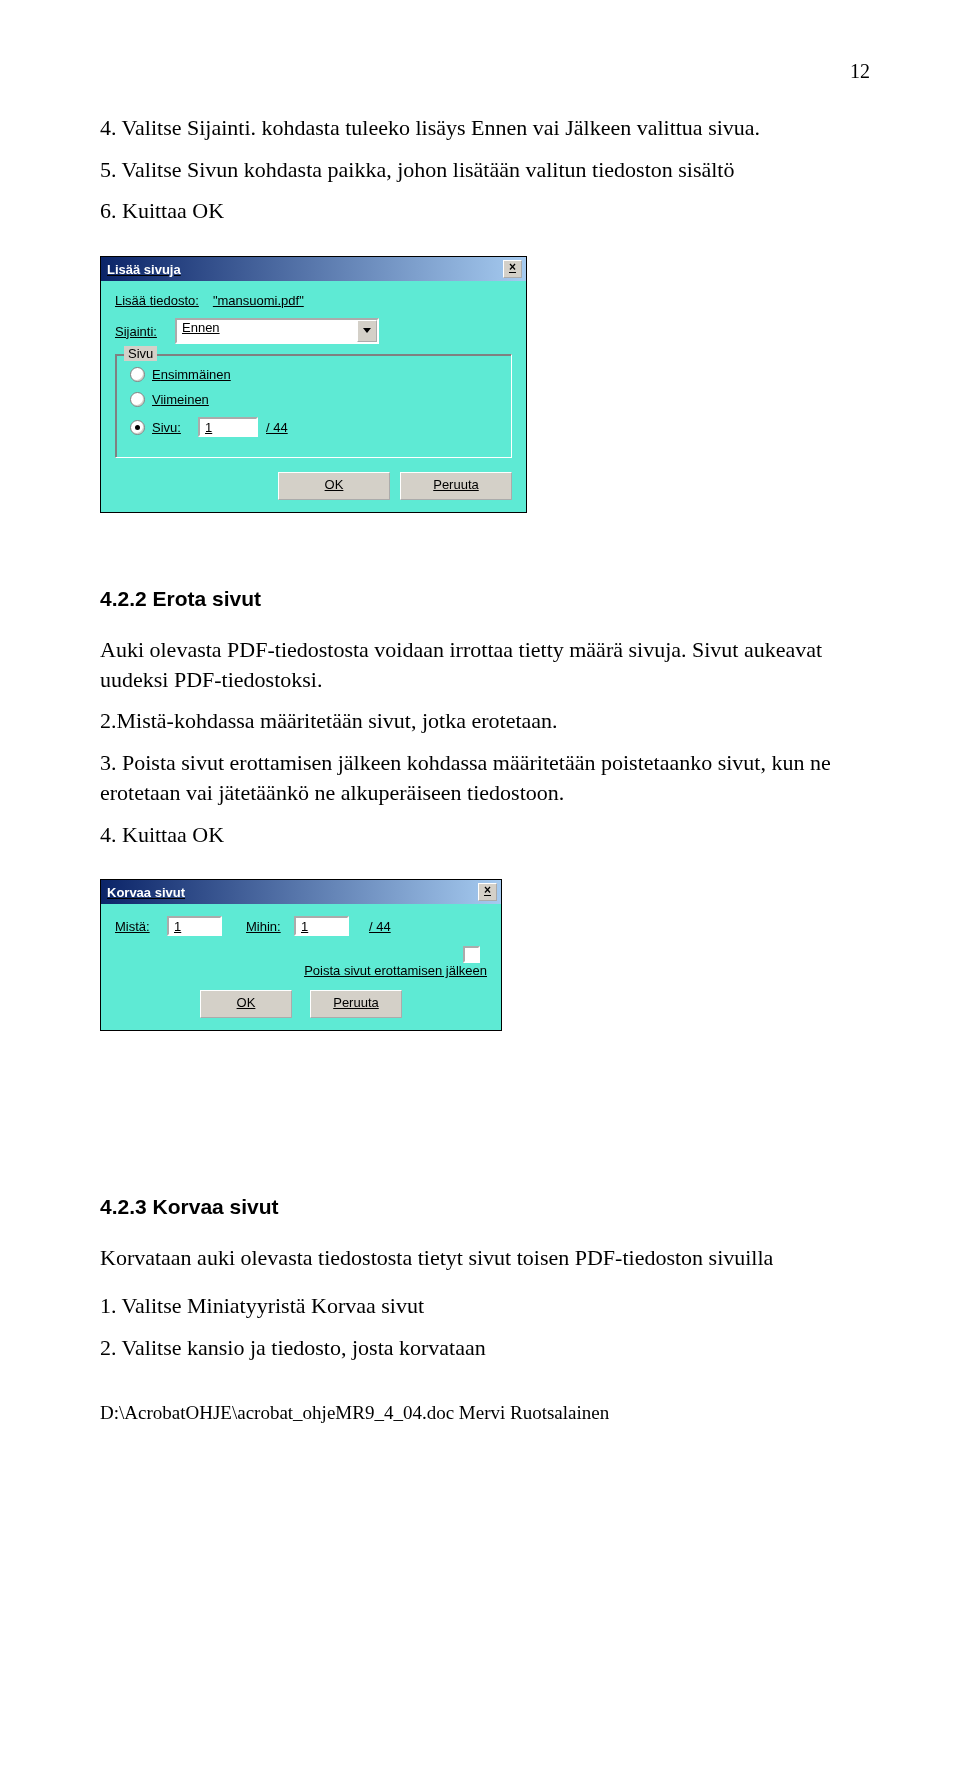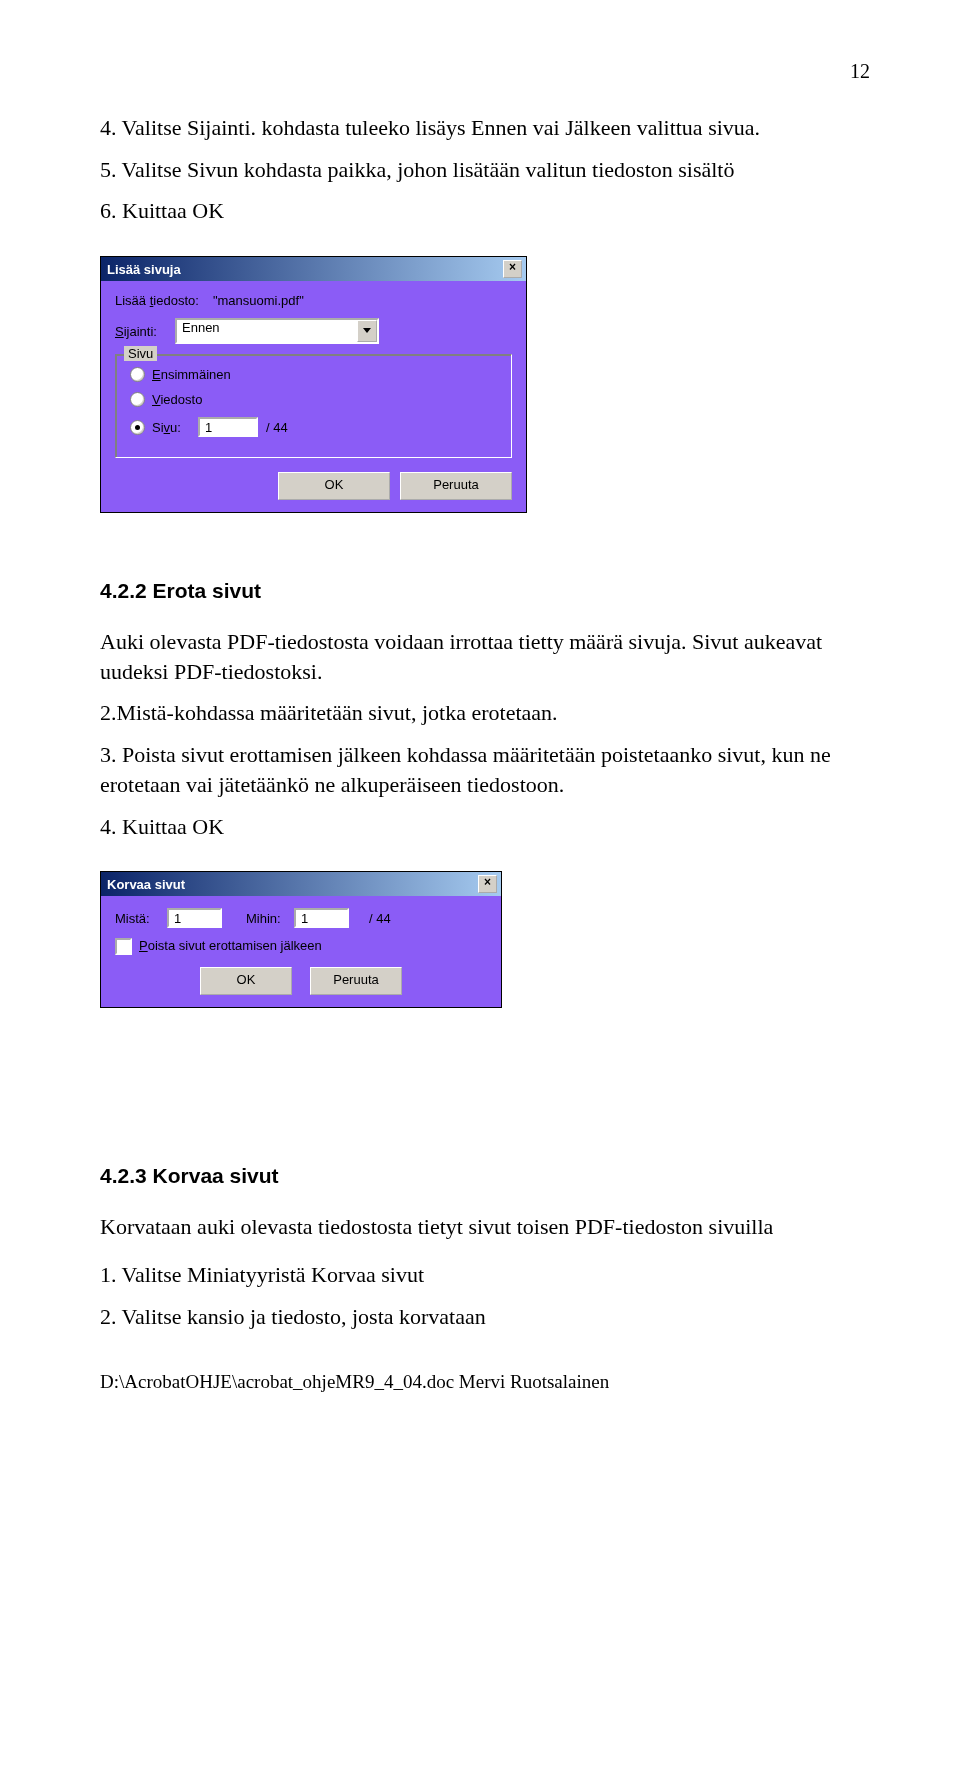--- a/index.html
+++ b/index.html
@@ -27,23 +27,24 @@
 .section-head {
   font-family: Arial, Helvetica, sans-serif;
   font-size: 21px;
   font-weight: bold;
   margin: 34px 0 24px 0;
 }
 .dialog {
   font-family: Tahoma, Arial, sans-serif;
   font-size: 13px;
   display: inline-block;
-  margin: 18px 0 32px 0;
-  background: #8b5cf6;
+  margin: 18px 0 40px 0;
+  background: #5eead4;
   border: 1px solid #000;
+  text-decoration: underline;
 }
 .dialog .titlebar {
   background: linear-gradient(to right, #0b2468, #a6cbf0);
   color: #fff;
   font-weight: bold;
   padding: 3px 4px 3px 6px;
   display: flex;
   justify-content: space-between;
   align-items: center;
 }
@@ -156,22 +157,23 @@
   background: #d4d0c8;
   width: 110px;
   height: 26px;
   text-align: center;
   line-height: 24px;
   cursor: default;
 }
 .btn.small { width: 90px; }
 .check {
   display: flex;
-  align-items: flex-start;
+  align-items: flex-end;
   margin: 10px 0 12px 0;
+  flex-direction: column;
 }
 .checkbox {
   width: 13px;
   height: 13px;
   background: #fff;
   border: 2px inset #fff;
   margin-right: 7px;
 }
 .dialog2 { width: 400px; }
 .dialog1 { width: 425px; }
@@ -219,21 +221,21 @@
         </div>
       </div>
       <div class="fieldset">
         <span class="legend">Sivu</span>
         <div class="radio">
           <span class="radio-dot"></span>
           <span><span class="ul">E</span><span>nsimmäinen</span></span>
         </div>
         <div class="radio">
           <span class="radio-dot"></span>
-          <span><span class="ul">V</span><span>iedosto</span></span>
+          <span><span class="ul">V</span><span>iimeinen</span></span>
         </div>
         <div class="radio">
           <span class="radio-dot checked"></span>
           <span style="width:46px"><span>Si</span><span class="ul">v</span><span>u:</span></span>
           <div class="numfield">1</div>
           <span class="post-num">/ 44</span>
         </div>
       </div>
       <div class="btnrow">
         <div class="btn">OK</div>

